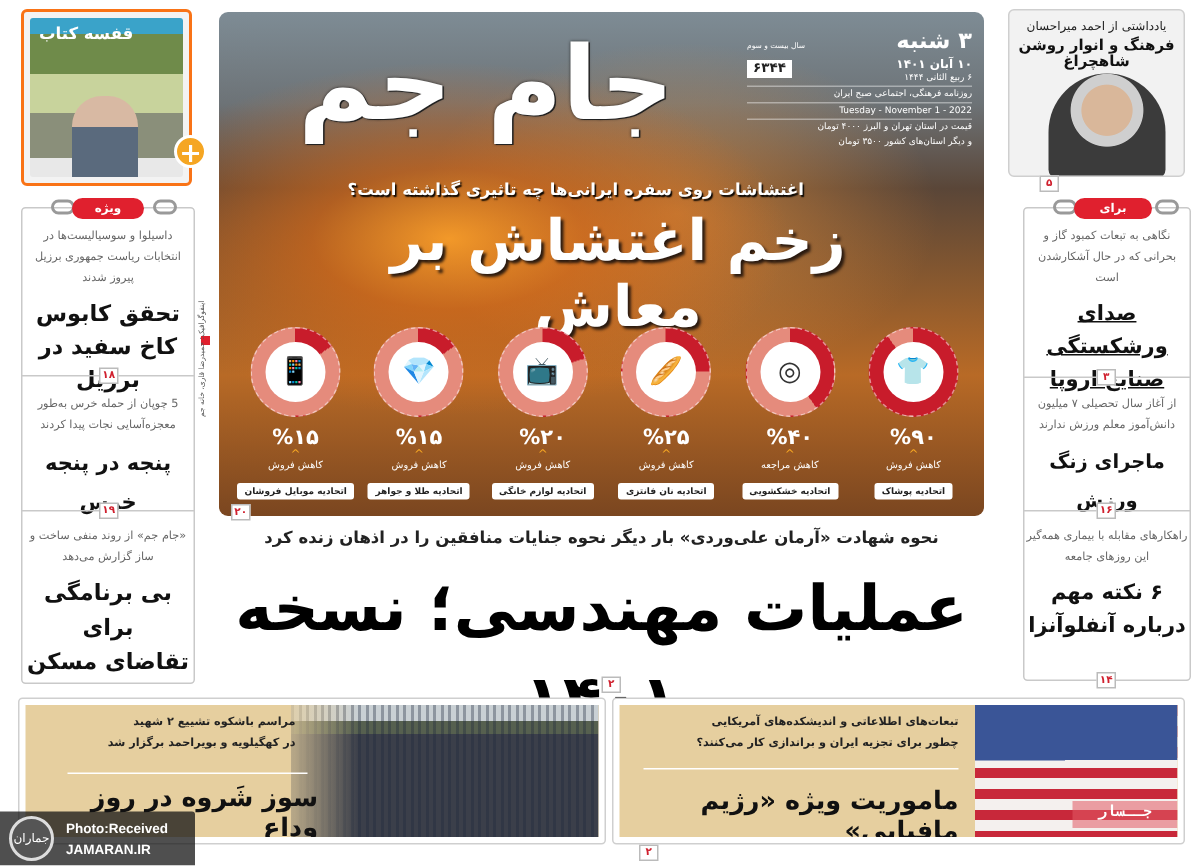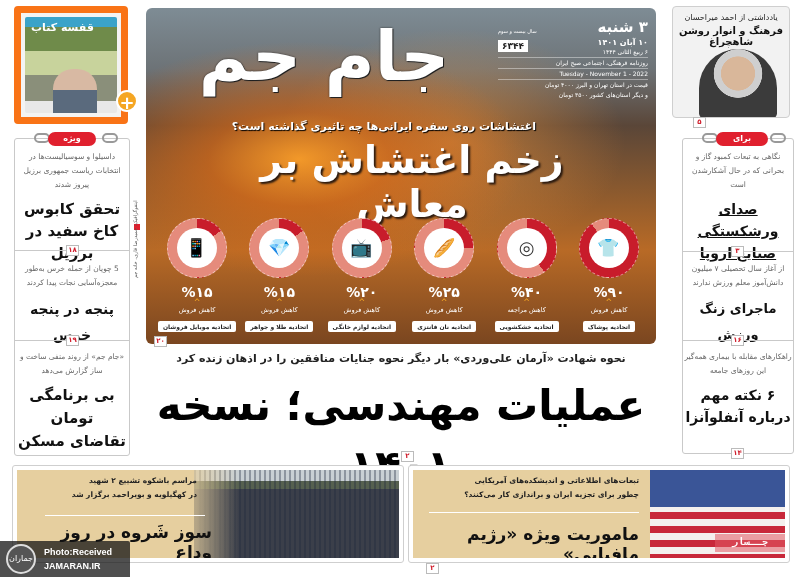--- a/index.html
+++ b/index.html
@@ -2,21 +2,21 @@
 <html><head>
 <meta charset="utf-8">
 <style>
   * { box-sizing: border-box; margin: 0; padding: 0; }
   html, body { width: 800px; height: 577px; overflow: hidden; background: #ffffff; }
   body { position: relative; font-family: "DejaVu Sans", sans-serif; color: #111; }
   [dir=rtl] { direction: rtl; }
 
   
   .side-card { position: absolute; background: #fff; border: 1px solid #c9c9c9; border-radius: 3px; }
-  .thumb { position: absolute; border: 7px solid #f97316; border-radius: 4px; background: #f3f3f3; padding: 4px; }
+  .thumb { position: absolute; border: 2px solid #f97316; border-radius: 4px; background: #f3f3f3; padding: 4px; }
   .mag-cover { width: 100%; height: 100%; border-radius: 2px; background: linear-gradient(180deg,#3aa3c9 0 10%, #6f8b4a 10% 35%, #c8d39c 35% 60%, #8a8f7a 60% 88%, #e8e8e8 88%); position: relative; overflow: hidden; }
   .mag-cover .mag-title { position: absolute; top: 4px; left: 6px; color: #fff; font-weight: bold; font-size: 11px; font-family: "DejaVu Sans", sans-serif; }
   .mag-cover .mag-person { position: absolute; left: 28px; top: 52px; width: 44px; height: 70px; border-radius: 20px 20px 4px 4px; background: linear-gradient(180deg,#d8b9a3 0 30%, #5a6a7d 30%); }
   .mag-cover .mag-red { position: absolute; top: 30px; left: 30px; right: 8px; height: 14px; color: #c0222d; font-size: 7px; font-weight: bold; text-align: center; }
   .plus-badge { position: absolute; width: 22px; height: 22px; border-radius: 50%; background: #f5a623; color: #fff; font-weight: bold; font-size: 18px; line-height: 22px; text-align: center; border: 2px solid #fff; }
 
   .author-box { position: absolute; border: 1px solid #cfcfcf; border-radius: 4px; background: #f2f2f2; overflow: hidden; }
   .author-box .kicker { font-size: 8px; text-align: center; color: #222; margin-top: 6px; }
   .author-box .title { font-size: 10px; font-weight: bold; text-align: center; color: #111; margin-top: 3px; }
   .author-photo { position: absolute; left: 26px; top: 42px; width: 78px; height: 70px; border-radius: 40px 40px 6px 6px; background: radial-gradient(circle at 50% 35%, #d9b79a 0 28%, #cfcfcf 29% 40%, #3b3b3b 41% 100%); }
@@ -113,21 +113,21 @@
 <div class="story" dir="rtl" style="left:16px; top:262px; width:112px;">
   <div class="sub">5 چوپان از حمله خرس به‌طور معجزه‌آسایی نجات پیدا کردند</div>
   <div class="head" style="font-size:14px;">پنجه در پنجه خرس</div>
 </div>
 <div class="divider" style="left:14px; top:340px; width:116px;"></div>
 <div class="page-num" style="left:66px; top:335px;">۱۹</div>
 
 <div class="story" dir="rtl" style="left:16px; top:350px; width:112px;">
   <div class="sub">«جام جم» از روند منفی ساخت و ساز گزارش می‌دهد</div>
   <div class="head" style="font-size:15px; line-height:23px;">
-    <div>بی برنامگی تومان</div>
+    <div>بی برنامگی برای</div>
     <div>تقاضای مسکن</div>
   </div>
 </div>
 
 <div class="author-box" dir="rtl" style="left:672px; top:6px; width:118px; height:112px;">
   <div class="kicker">یادداشتی از احمد میراحسان</div>
   <div class="title">فرهنگ و انوار روشن شاهچراغ</div>
   <div class="author-photo"></div>
 </div>
 <div class="page-num" style="left:693px; top:117px;">۵</div>

